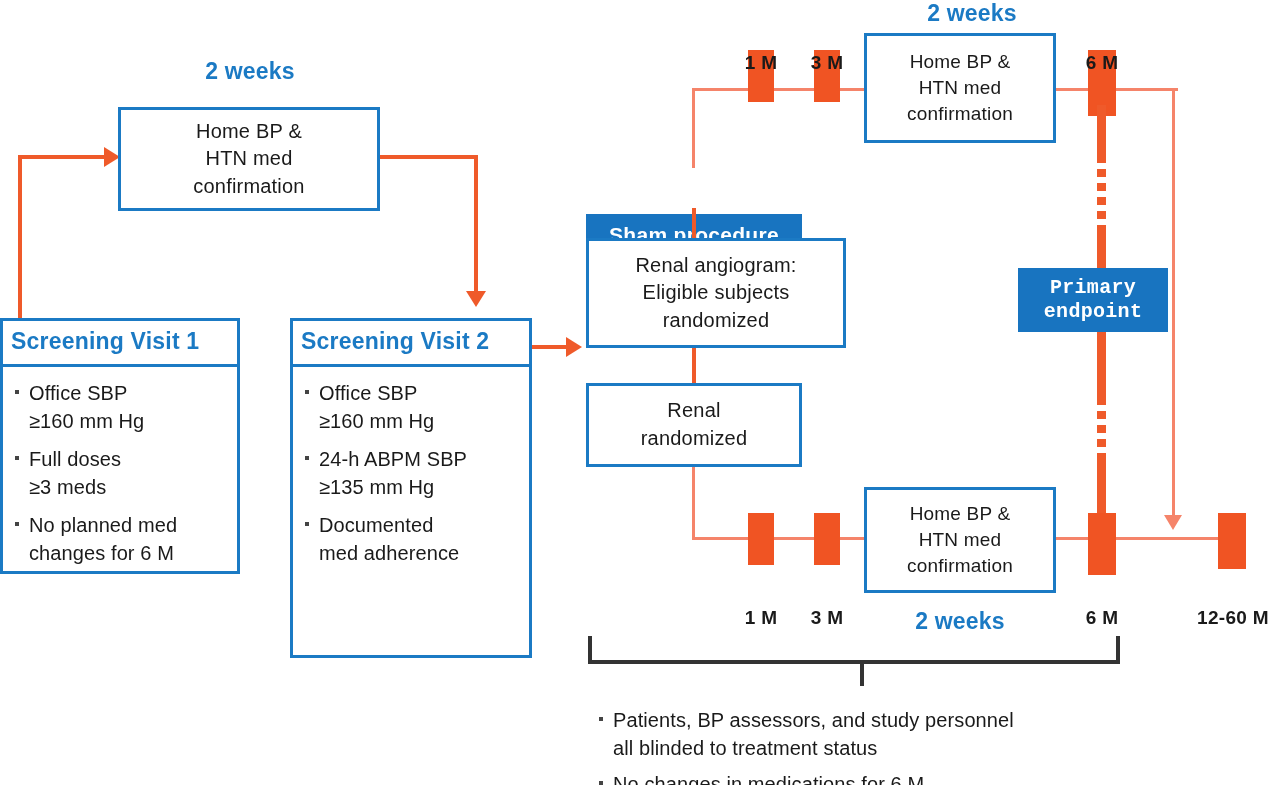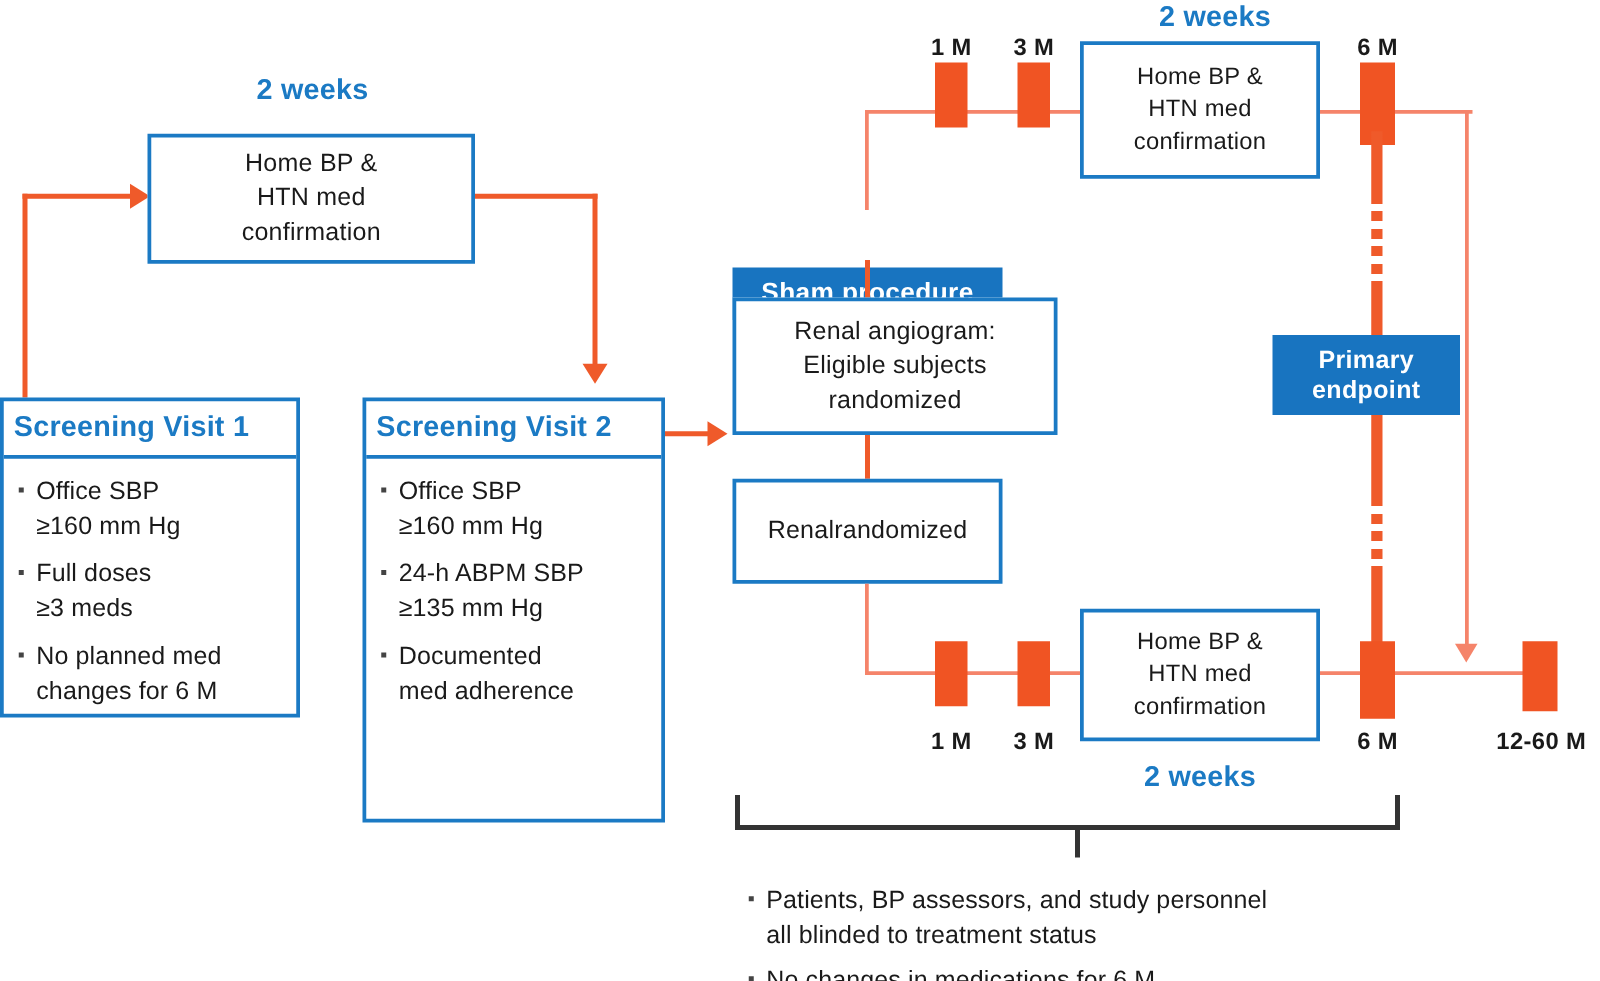--- a/index.html
+++ b/index.html
@@ -116,20 +116,21 @@
   .tick {
     background: #f05423;
   }
   .tick-label {
     color: #1a1a1a;
     font-weight: bold;
     font-size: 19px;
     text-align: center;
     white-space: nowrap;
     letter-spacing: .3px;
+    margin-top: 24px;
   }
 
   
   .weeks-label {
     color: #1b7ac4;
     font-weight: bold;
     font-size: 23px;
     text-align: center;
     white-space: nowrap;
     letter-spacing: .2px;
@@ -248,21 +249,21 @@
   <div class="abs ln-v" style="left:692px; top:208px; height:32px;"></div>
 
   <div class="abs box-outline" style="left:586px; top:238px; width:260px; height:110px; flex-direction:column;">
     <div>Renal angiogram:</div>
     <div>Eligible subjects</div>
     <div>randomized</div>
   </div>
 
   <div class="abs ln-v" style="left:692px; top:348px; height:36px;"></div>
 
-  <div class="abs box-outline" style="left:586px; top:383px; width:216px; height:84px; ">
+  <div class="abs box-outline" style="left:586px; top:383px; width:216px; height:84px; flex-direction:column;">
     <div>Renal</div>
     <div>randomized</div>
   </div>
 
   <div class="abs ln-v-light" style="left:692px; top:88px; height:80px;"></div>
   <div class="abs ln-h-light" style="left:692px; top:88px; width:486px;"></div>
 
   <div class="abs weeks-label" style="left:862px; top:0px; width:220px;">2 weeks</div>
 
   <div class="abs tick" style="left:748px; top:50px; width:26px; height:52px;"></div>
@@ -278,21 +279,21 @@
     <div>Home BP &amp;</div>
     <div>HTN med</div>
     <div>confirmation</div>
   </div>
 
   <div class="abs ln-v-light" style="left:1172px; top:88px; height:432px;"></div>
   <div class="abs arrow-down-light" style="left:1164px; top:515px;"></div>
 
   <div class="abs endpoint-link" style="left:1097px; top:105px; height:420px;"></div>
 
-  <div class="abs box-filled" style="left:1018px; top:268px; width:150px; height:64px; flex-direction:column; font-size:20px;">
+  <div class="abs box-filled" style="left:1018px; top:268px; width:150px; height:64px; flex-direction:column; font-size:20px;font-family:Liberation Mono, monospace;">
     <div>Primary</div>
     <div>endpoint</div>
   </div>
 
   <div class="abs ln-v-light" style="left:692px; top:467px; height:73px;"></div>
   <div class="abs ln-h-light" style="left:692px; top:537px; width:552px;"></div>
 
   <div class="abs tick" style="left:748px; top:513px; width:26px; height:52px;"></div>
   <div class="abs tick-label" style="left:733px; top:583px; width:56px;">1 M</div>
 

